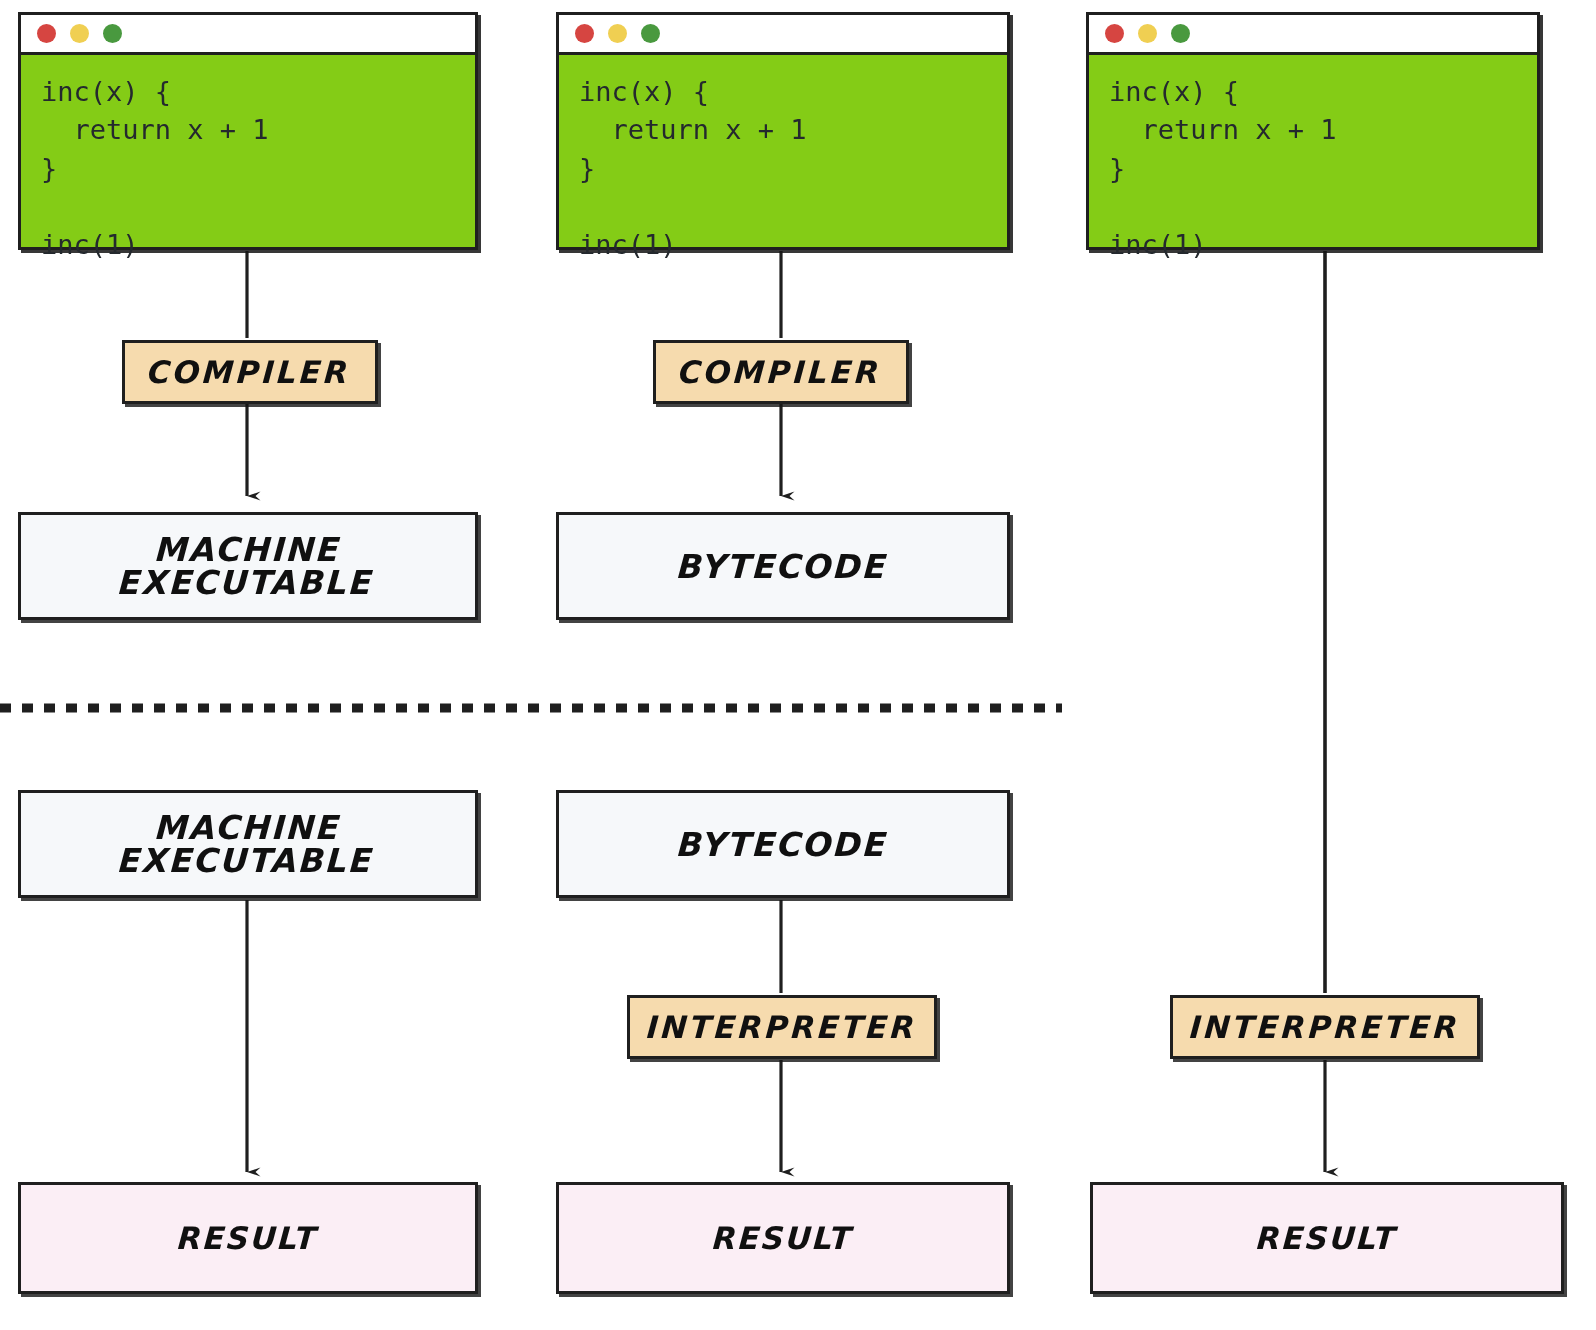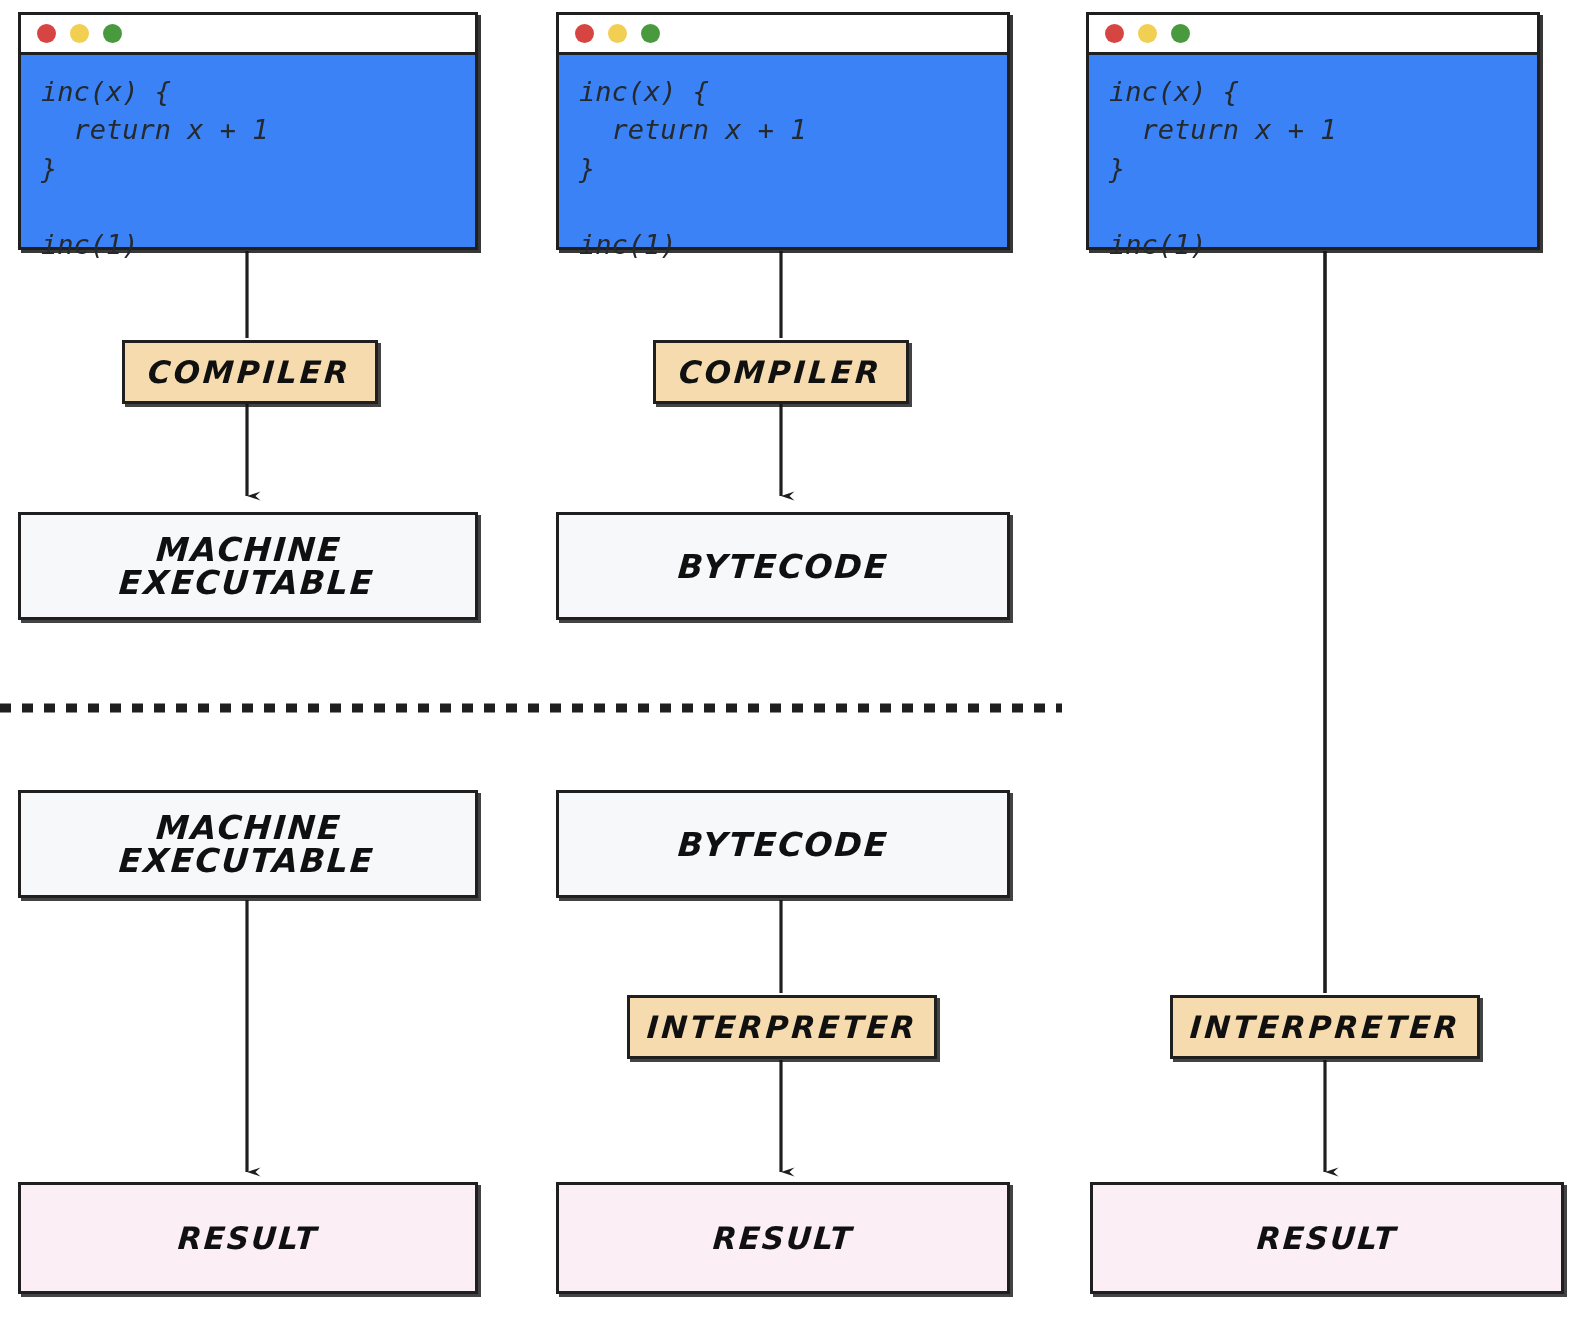--- a/index.html
+++ b/index.html
@@ -44,25 +44,24 @@
     gap: 14px;
     box-sizing: border-box;
   }
   .dot {
     width: 19px;
     height: 19px;
     border-radius: 50%;
     display: block;
   }
   .code-body {
-    background: #3b82f6;
+    background: #84cc16;
     box-sizing: border-box;
     padding: 18px 8px 10px 20px;
     height: calc(100% - 40px);
-    font-style: italic;
   }
   .code-body pre {
     margin: 0;
     font-family: "DejaVu Sans Mono", "Liberation Mono", monospace;
     font-size: 27px;
     line-height: 1.42;
     color: #24292e;
     white-space: pre;
   }
 

